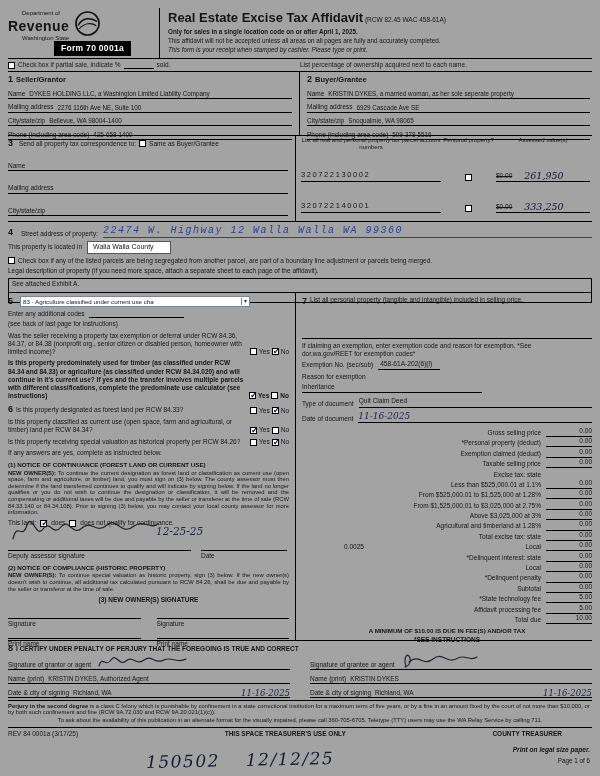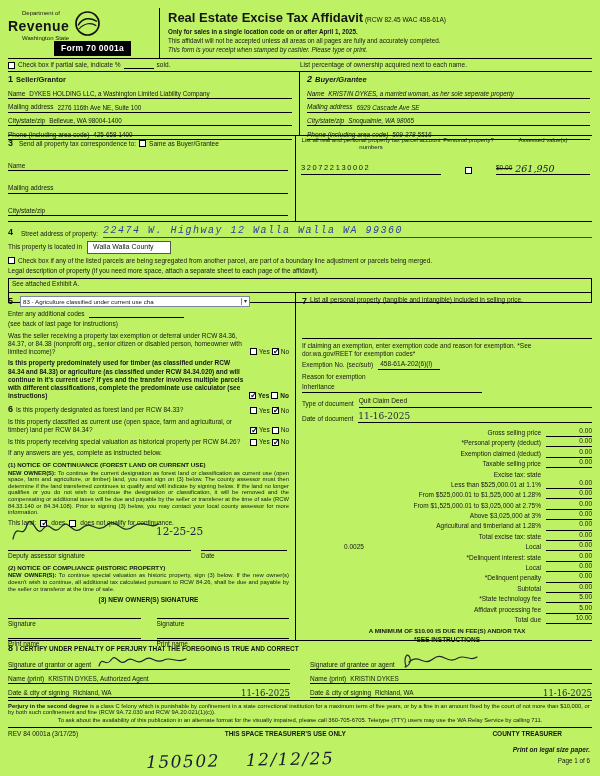--- a/index.html
+++ b/index.html
@@ -1,24 +1,24 @@
 <!DOCTYPE html>
 <html><head>
 <meta charset="utf-8">
 <style>
   * { box-sizing: border-box; margin: 0; padding: 0; }
   html,body { background:#888; }
-  .page { width:600px; height:776px; position:relative; background:#bef264; color:#151515;
+  .page { width:600px; height:776px; position:relative; background:#a3a3a3; color:#151515;
           font-family:"Liberation Sans", sans-serif; font-size:6.5px; line-height:1.25; overflow:hidden; margin:0 auto; }
   .form { position:absolute; left:8px; top:8px; width:584px; }
   .b { font-weight:bold; } .i { font-style:italic; }
   .secnum { font-weight:bold; font-size:9px; margin-right:3px; }
   .cb { display:inline-block; width:7px; height:7px; border:1px solid #000; position:relative; vertical-align:-1px; background:#fff; flex:0 0 auto; }
   .cb[data-checked="true"]::after { content:"\2713"; position:absolute; left:0; top:-3px; font-size:9px; font-weight:bold; color:#10122e; }
-  .hand { font-family:"DejaVu Serif", serif; color:#1c2340; }
+  .hand { font-family:"DejaVu Serif", serif; font-style:italic; color:#1c2340; }
 
   
   .header { height:50px; display:flex; }
   .h-left { width:152px; border-right:1px solid #000; position:relative; padding-top:2px; }
   .agency { display:flex; gap:5px; }
   .dept-small { font-size:6px; margin-left:14px; }
   .dept-name { font-size:14px; font-weight:bold; letter-spacing:.4px; }
   .dept-sub { font-size:6px; margin-left:14px; }
   .form-box { position:absolute; left:46px; bottom:2px; background:#000; color:#fff; font-weight:bold; font-size:8.5px; padding:2px 7px; letter-spacing:.3px; }
   .h-right { flex:1; padding:2px 0 0 8px; }
@@ -28,38 +28,38 @@
 
   
   .partial { height:13px; border-top:1px solid #000; display:flex; align-items:center; gap:3px; position:relative; }
   .blank30 { display:inline-block; width:30px; border-bottom:1px solid #000; height:8px; }
   .partial-note { position:absolute; left:292px; }
 
   
   .sec12 { height:64px; border-top:1px solid #000; display:flex; }
   .sec12 .col { width:50%; padding:2px 2px 0 0; }
   .sec12 .col.left { border-right:1px solid #000; padding-right:7px; }
-  .sec12 .col.right { padding-left:7px;font-style:italic; }
+  .sec12 .col.right { padding-left:7px; }
   .sec-head { font-size:7.5px; font-weight:bold; }
   .field { display:flex; align-items:flex-end; border-bottom:1px solid #000; margin-top:4.5px; gap:4px; min-height:8.5px; }
   .field .lbl { white-space:nowrap; }
   .field .val { font-size:6.3px; white-space:nowrap; overflow:hidden; }
 
   
   .sec34 { height:86px; border-top:1px solid #000; display:flex; }
   .s3 { width:287px; padding:2px 7px 0 0; }
   .s3 .head3 { display:flex; align-items:center; gap:3px; flex-wrap:wrap; }
   .s3 .field.tall { margin-top:13px; }
   .parcels { flex:1; border-left:1px solid #000; padding:1px 2px 0 5px; }
   .pt-head { display:flex; text-align:center; font-size:6px; line-height:1.15; }
   .pt-h1 { flex:0 0 140px; } .pt-h2 { flex:0 0 55px; } .pt-h3 { flex:1; }
-  .pt-row { display:flex; align-items:flex-end; margin-top:11px; height:13px; }
+  .pt-row { display:flex; align-items:flex-end; margin-top:18px; height:13px; }
   .pt-parcel { flex:0 0 140px; border-bottom:1px solid #000; font-size:7.5px; letter-spacing:1.6px; padding-bottom:1px; }
   .pt-cb { flex:0 0 55px; text-align:center; }
-  .pt-val { flex:1; border-bottom:1px solid #000; display:flex; align-items:flex-start; gap:3px; white-space:nowrap; }
+  .pt-val { flex:1; border-bottom:1px solid #000; display:flex; align-items:center; gap:12px; white-space:nowrap; }
   .struck { text-decoration:line-through; }
   .assessed { font-family:"DejaVu Serif", serif; font-style:italic; font-size:9.5px; color:#10122e; line-height:1; }
 
   
   .sec4 { height:71px; border-top:1px solid #000; padding-top:2px; }
   .street-line { display:flex; align-items:flex-end; gap:5px; height:14px; }
   .street-rest { flex:1; border-bottom:1px solid #444; }
   .street-hand { font-family:Liberation Mono, monospace; font-style:italic; font-size:10px; color:#2c3e9e; letter-spacing:1.5px; white-space:nowrap; }
   .located-line { margin-top:3px; display:flex; align-items:center; gap:5px; }
   .county-box { border:1px solid #555; padding:1px 16px 1px 5px; font-size:7px; background:#fff; }
@@ -258,20 +258,28 @@
         <div class="pt-h3">Assessed value(s)</div>
       </div>
       <div class="pt-row">
         <div class="pt-parcel">320722130002</div>
         <div class="pt-cb"><span class="cb" data-checked="false"></span></div>
         <div class="pt-val">
               <span class="struck">$0.00</span>
               <span class="assessed">261,950</span>
             </div>
       </div>
+      <div class="pt-row">
+        <div class="pt-parcel">320722140001</div>
+        <div class="pt-cb"><span class="cb" data-checked="false"></span></div>
+        <div class="pt-val">
+              <span class="struck">$0.00</span>
+              <span class="assessed">333,250</span>
+            </div>
+      </div>
     </div>
   </div>
 
   <div class="sec4">
     <div class="street-line">
       <span class="secnum">4</span>
       <span>Street address of property:</span>
       <span class="street-rest"><span class="street-hand">22474  W.  Highway  12    Walla  Walla  WA   99360</span></span>
     </div>
     <div class="located-line">

